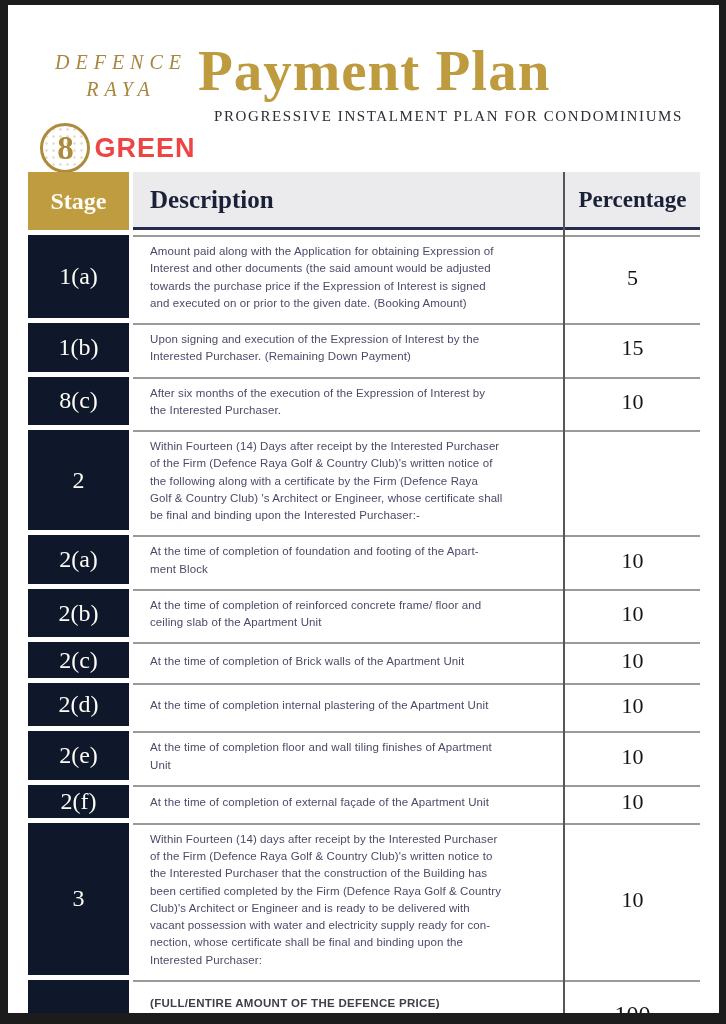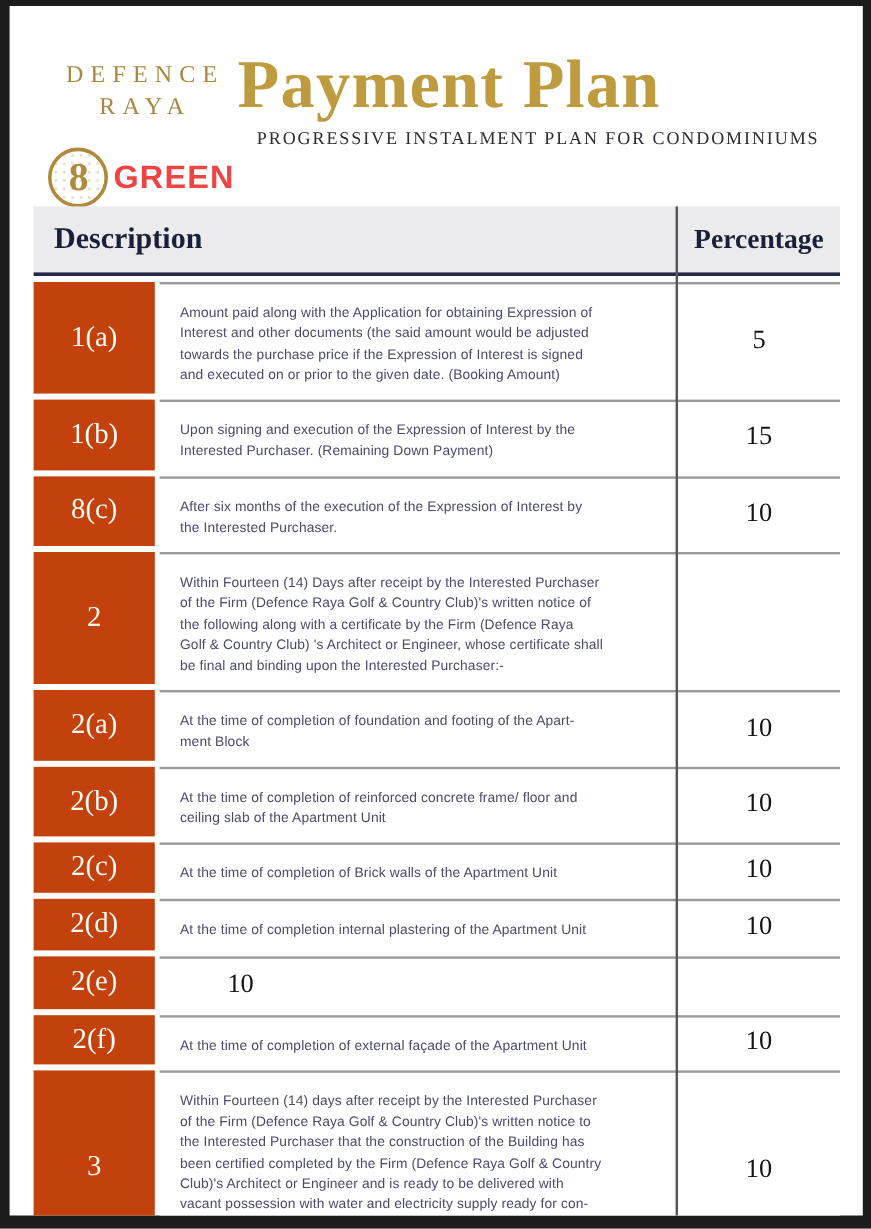--- a/index.html
+++ b/index.html
@@ -19,21 +19,21 @@
   .header { display:flex; padding:22px 18px 0 30px; height:165px; }
   .logo { width:160px; display:flex; flex-direction:column; align-items:center; padding-top:12px; }
   .logo-line {
     width:122px; height:3px; border-radius:50%;
     background:linear-gradient(90deg, rgba(168,134,62,0) 0%, #a8863e 30%, #a8863e 70%, rgba(168,134,62,0) 100%);
     margin:5px 0;
   }
   .logo-word {
     font-family:"Liberation Serif", serif;
     color:#a8863e; font-size:20px; letter-spacing:6px;
-    line-height:1.35; text-indent:6px;
+    line-height:1.35; text-indent:6px;font-style:italic;
   }
   .green-row { display:flex; align-items:center; margin-top:10px; }
   .golf-ball {
     width:50px; height:50px; border-radius:50%;
     border:3px solid #ae8b3c;
     background-image:radial-gradient(circle, rgba(174,139,60,0.28) 1px, transparent 1.5px);
     background-size:7px 7px;
     display:flex; align-items:center; justify-content:center;
   }
   .golf-ball span {
@@ -81,29 +81,29 @@
     font-size:25px; color:#1a2038;
   }
   .perc-head {
     width:135px; display:flex; align-items:center; justify-content:center;
     font-family:"Liberation Serif", serif; font-weight:bold;
     font-size:23px; color:#1a2038;border-radius:17px;
   }
 
   .row { display:flex; align-items:stretch; margin-top:5px; }
   .stage-cell {
-    width:101px; margin-right:4px; background:#c2410c;
+    width:101px; margin-right:4px; background:#0f172a;
     display:flex; align-items:center; justify-content:center;
     font-family:"Liberation Serif", serif;
     font-size:24px; color:#fdfcf6;
   }
   .row-content { flex:1; display:flex; border-top:2px solid #9a9a9a; background:#ffffff; }
   .desc-cell {
     flex:1; display:flex; align-items:center;
-    padding:16px 20px 6px 17px;
+    padding:6px 20px 6px 17px;
   }
   .desc-text {
     font-size:11.5px; line-height:1.5; color:#4b4b69;
     white-space:pre-line; letter-spacing:0.1px;
   }
   .perc-cell {
     width:135px; display:flex; align-items:center; justify-content:center;
     font-family:"Liberation Serif", serif; font-size:22px; color:#141414;
   }
 
@@ -139,20 +139,21 @@
     <div class="title-block">
       <h1 class="title">Payment Plan</h1>
       <div class="subtitle">PROGRESSIVE INSTALMENT PLAN FOR CONDOMINIUMS</div>
     </div>
   </header>
 
   <section class="table">
     <div class="divider-vertical"></div>
 
     <div class="header-row">
+      <div class="stage-head">Stage</div>
       <div class="head-content">
         <div class="desc-head">Description</div>
         <div class="perc-head">Percentage</div>
       </div>
     </div>
 
     <div class="row r0">
       <div class="stage-cell">1(a)</div>
       <div class="row-content">
         <div class="desc-cell">
@@ -239,20 +240,24 @@
         <div class="desc-cell">
             <span class="desc-text">At the time of completion internal plastering of the Apartment Unit</span>
           </div>
         <div class="perc-cell">10</div>
       </div>
     </div>
 
     <div class="row r8">
       <div class="stage-cell">2(e)</div>
       <div class="row-content">
+        <div class="desc-cell">
+            <span class="desc-text">At the time of completion floor and wall tiling finishes of Apartment
+Unit</span>
+          </div>
         <div class="perc-cell">10</div>
       </div>
     </div>
 
     <div class="row r9">
       <div class="stage-cell">2(f)</div>
       <div class="row-content">
         <div class="desc-cell">
             <span class="desc-text">At the time of completion of external façade of the Apartment Unit</span>
           </div>

